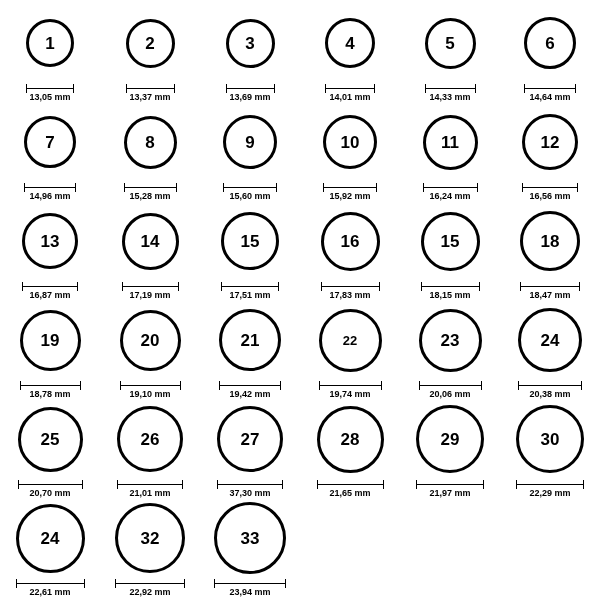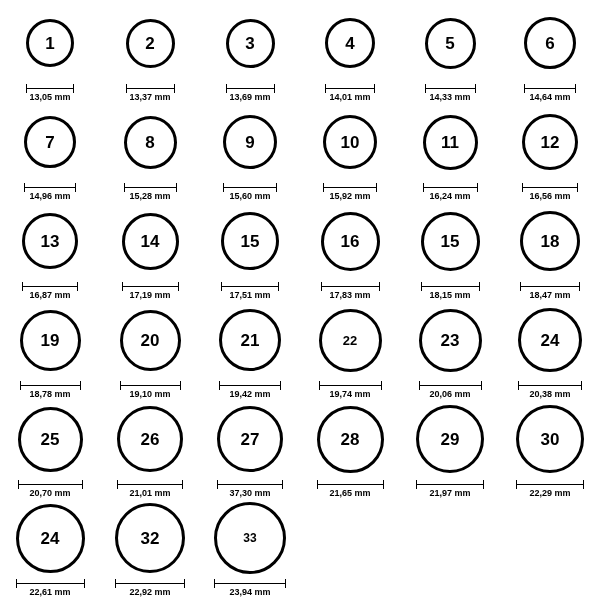--- a/index.html
+++ b/index.html
@@ -503,21 +503,21 @@
         <div class="measure" style="width: 70px;">
           <div class="bar"></div>
           <div class="tick left"></div>
           <div class="tick right"></div>
         </div>
         <div class="mm">22,92 mm</div>
       </div>
       <div class="cell">
         <div class="ring-wrap" style="height: 74px;">
           <div class="ring" style="width: 72px; height: 72px;">
-            <span class="ring-label" style="font-size: 12px;">33</span>
+            <span class="ring-label" style="font-size: 17px;">33</span>
           </div>
         </div>
         <div class="measure" style="width: 72px;">
           <div class="bar"></div>
           <div class="tick left"></div>
           <div class="tick right"></div>
         </div>
         <div class="mm">23,94 mm</div>
       </div>
       <div class="cell empty"></div>

